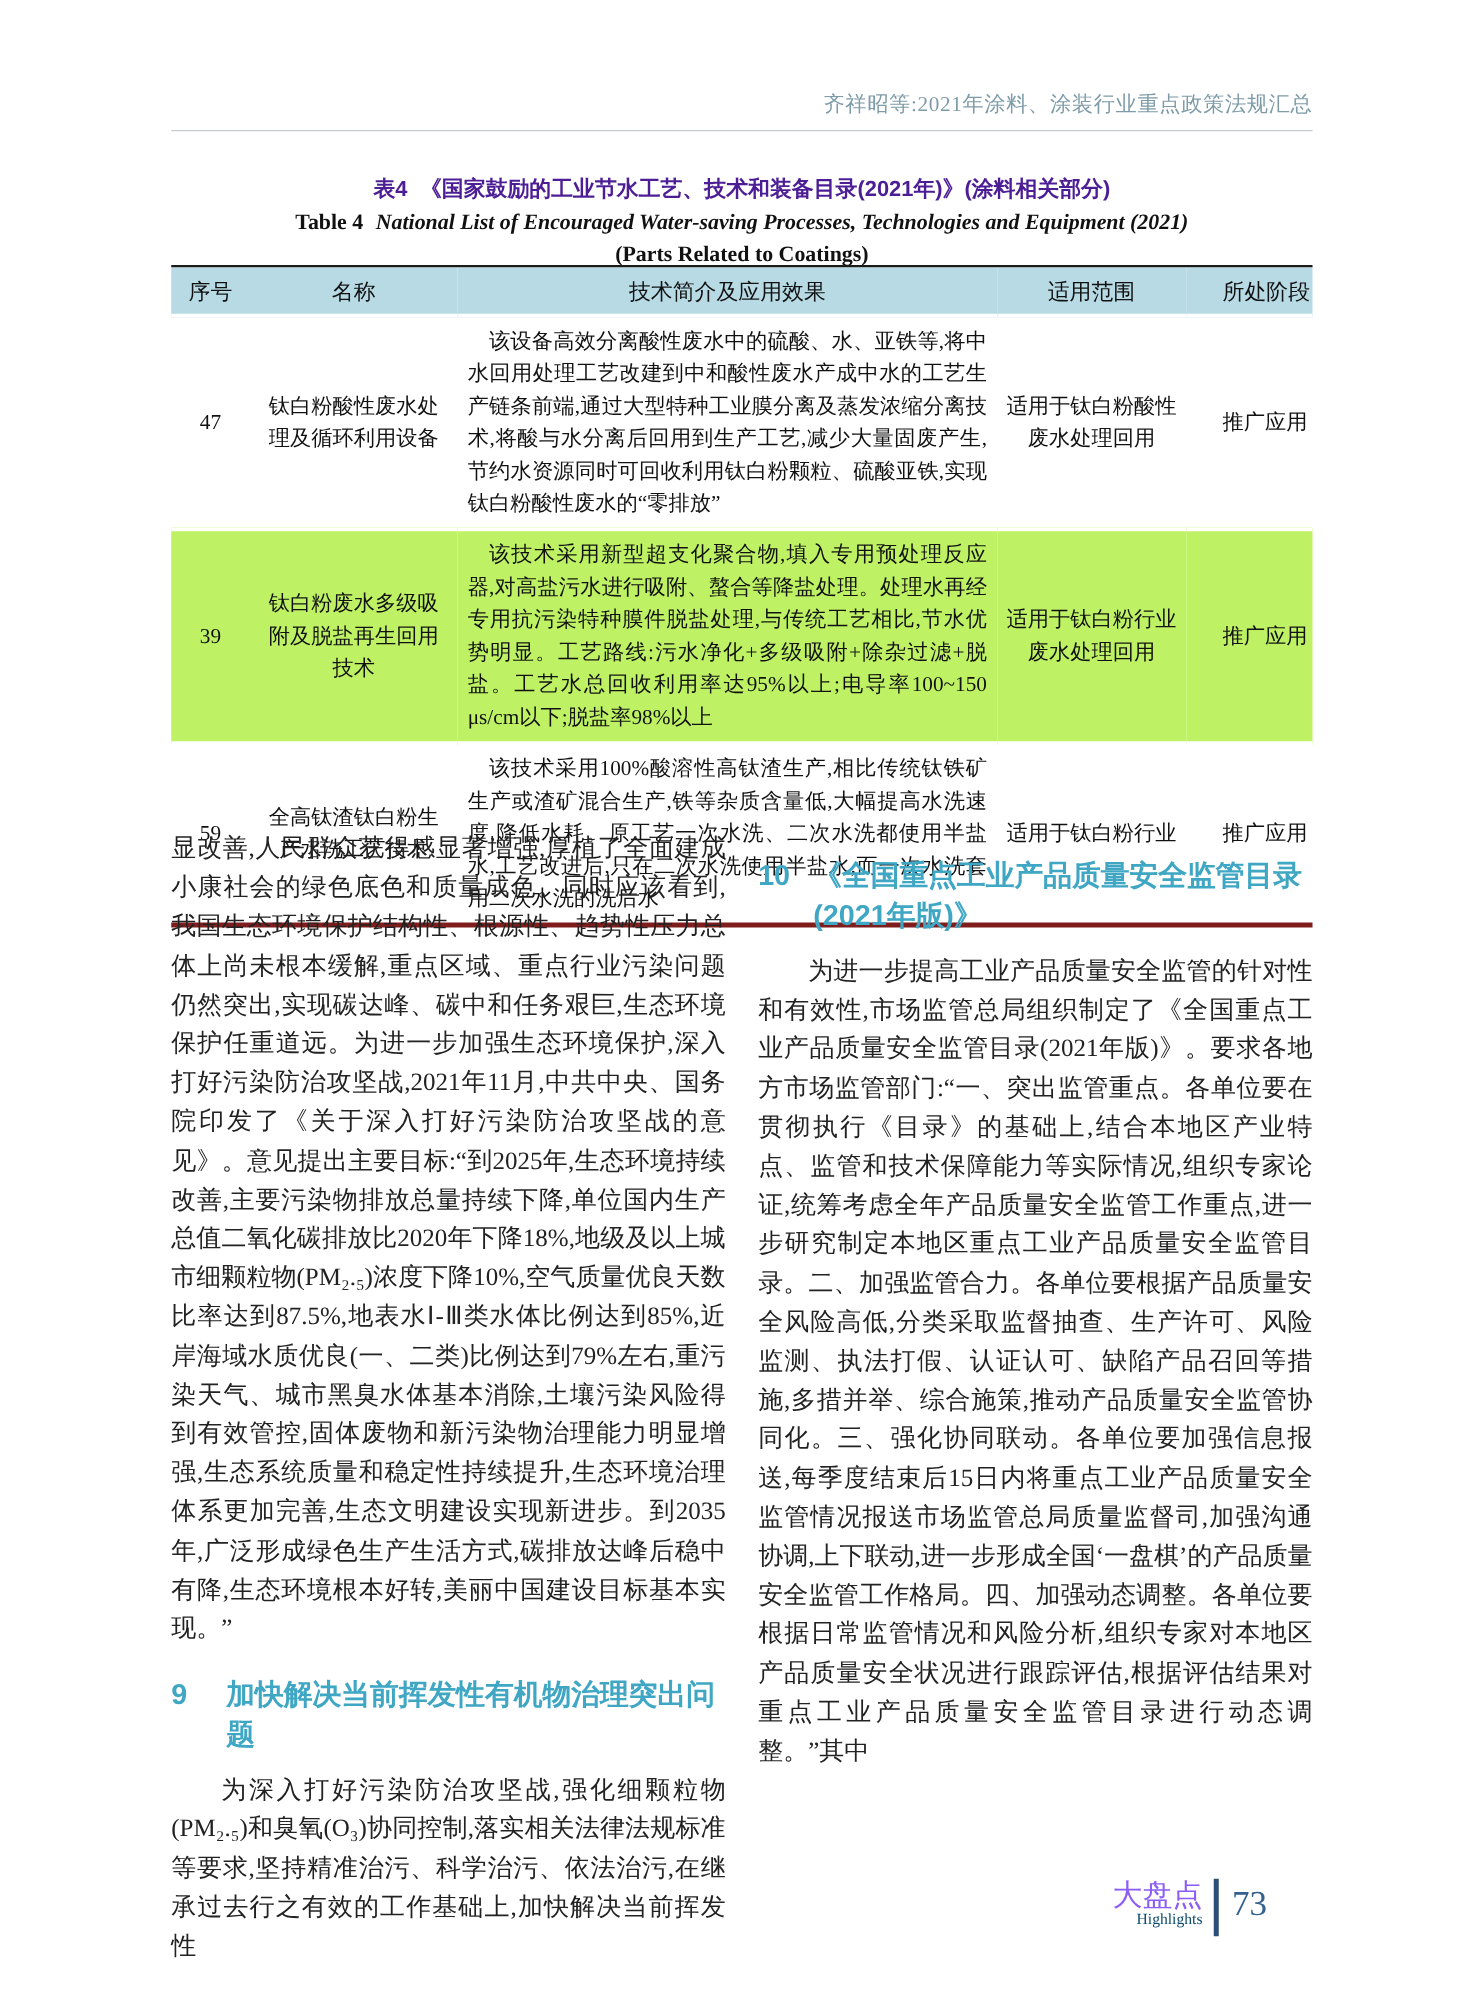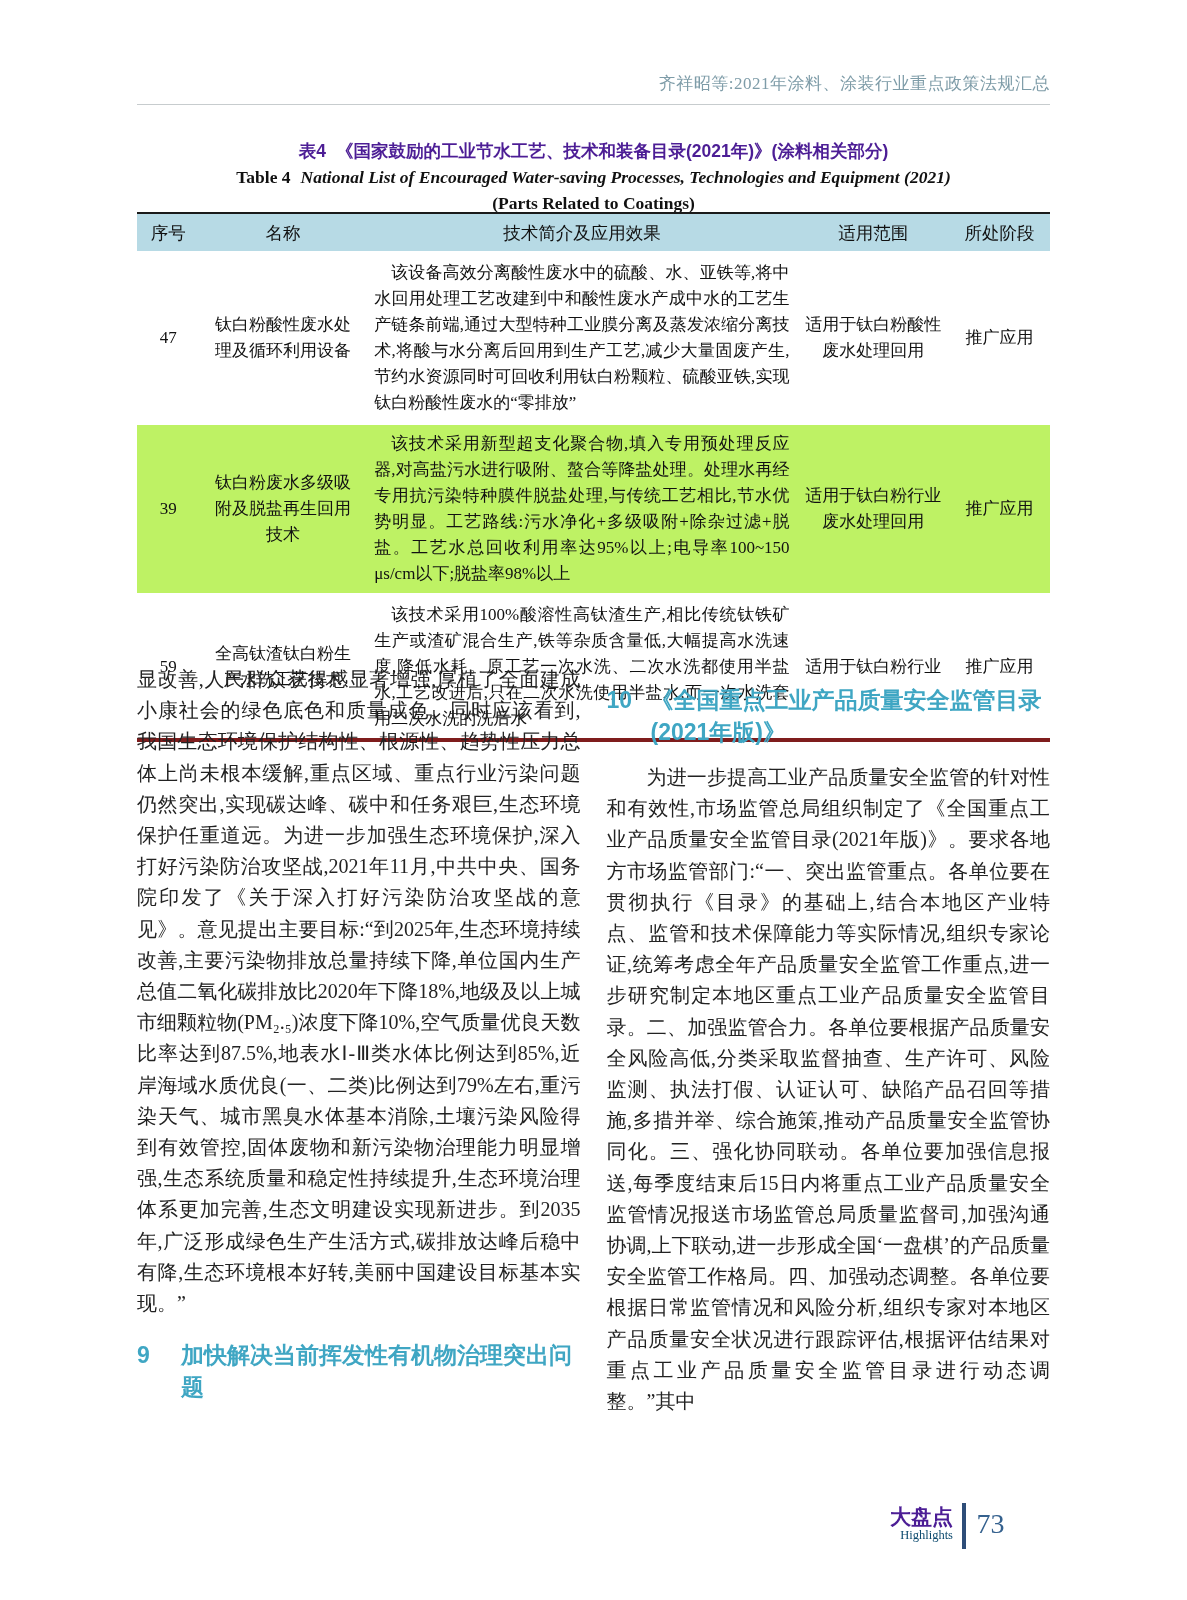--- a/index.html
+++ b/index.html
@@ -32,21 +32,21 @@
   }
   .policy-table th{
     background:#b7dae5;font-weight:normal;font-size:17.5px;
     padding:7px 2px 6px 2px;border-bottom:3px solid #ffffff;
   }
   .policy-table td{vertical-align:middle;padding:6px 4px;line-height:26px;}
   .col-no{width:58px;text-align:center;}
   .col-name{width:158px;text-align:center;}
   .col-desc{width:447px;}
   .col-scope{width:150px;text-align:center;}
-  .col-stage{width:100px;text-align:center;}
+  .col-stage{width:100px;text-align:right;}
   td.col-desc{text-align:justify;text-indent:1em;padding-left:8px;padding-right:8px;}
   td.col-name{padding-left:10px;padding-right:10px;}
   td.col-scope{padding-left:6px;padding-right:6px;}
   tr.row-blue td{background:#bef264;border-top:3px solid #ffffff;border-bottom:3px solid #ffffff;}
   
   .columns{
     position:absolute;top:664px;left:137px;width:913px;
     display:flex;gap:26px;
   }
   .col{flex:1;font-size:20px;line-height:31.2px;text-align:justify;color:#222;}
@@ -58,21 +58,21 @@
     color:#3fa6c3;font-size:23px;line-height:32px;text-align:left;
   }
   .sec-num{flex:0 0 44px;}
   .sec-title{flex:1;}
   
   .footer{
     position:absolute;top:1503px;left:890px;width:170px;
     display:flex;align-items:flex-start;
   }
   .brand{text-align:right;margin-right:9px;margin-top:2px;}
-  .brand-zh{font-family:"Liberation Sans",sans-serif;font-weight:bold;font-size:21px;line-height:23px;color:#4c1d95;}
+  .brand-zh{font-family:"Liberation Sans",sans-serif;font-weight:normal;font-size:24px;line-height:23px;color:#8b5cf6;}
   .brand-en{font-size:12.5px;line-height:14px;color:#0c4a6e;}
   .foot-bar{width:3.5px;height:46px;background:#2e4d78;margin-right:11px;}
   .page-num{font-size:28px;line-height:34px;color:#35618e;margin-top:4px;}
 </style>
 </head>
 <body>
 
 <div class="page">
 
   <div class="running-head">齐祥昭等:2021年涂料、涂装行业重点政策法规汇总</div>
@@ -123,20 +123,21 @@
     </tbody>
   </table>
 
   <div class="columns">
     <div class="col">
       <p class="para">显改善,人民群众获得感显著增强,厚植了全面建成小康社会的绿色底色和质量成色。同时应该看到,我国生态环境保护结构性、根源性、趋势性压力总体上尚未根本缓解,重点区域、重点行业污染问题仍然突出,实现碳达峰、碳中和任务艰巨,生态环境保护任重道远。为进一步加强生态环境保护,深入打好污染防治攻坚战,2021年11月,中共中央、国务院印发了《关于深入打好污染防治攻坚战的意见》。意见提出主要目标:“到2025年,生态环境持续改善,主要污染物排放总量持续下降,单位国内生产总值二氧化碳排放比2020年下降18%,地级及以上城市细颗粒物(PM₂.₅)浓度下降10%,空气质量优良天数比率达到87.5%,地表水Ⅰ-Ⅲ类水体比例达到85%,近岸海域水质优良(一、二类)比例达到79%左右,重污染天气、城市黑臭水体基本消除,土壤污染风险得到有效管控,固体废物和新污染物治理能力明显增强,生态系统质量和稳定性持续提升,生态环境治理体系更加完善,生态文明建设实现新进步。到2035年,广泛形成绿色生产生活方式,碳排放达峰后稳中有降,生态环境根本好转,美丽中国建设目标基本实现。”</p>
       <div class="sec-heading">
         <span class="sec-num">9</span>
         <span class="sec-title">加快解决当前挥发性有机物治理突出问题</span>
       </div>
+      <p class="para indent">为深入打好污染防治攻坚战,强化细颗粒物(PM₂.₅)和臭氧(O₃)协同控制,落实相关法律法规标准等要求,坚持精准治污、科学治污、依法治污,在继承过去行之有效的工作基础上,加快解决当前挥发性</p>
     </div>
     <div class="col">
       <div class="sec-heading">
         <span class="sec-num">10</span>
         <span class="sec-title">《全国重点工业产品质量安全监管目录(2021年版)》</span>
       </div>
       <p class="para indent">为进一步提高工业产品质量安全监管的针对性和有效性,市场监管总局组织制定了《全国重点工业产品质量安全监管目录(2021年版)》。要求各地方市场监管部门:“一、突出监管重点。各单位要在贯彻执行《目录》的基础上,结合本地区产业特点、监管和技术保障能力等实际情况,组织专家论证,统筹考虑全年产品质量安全监管工作重点,进一步研究制定本地区重点工业产品质量安全监管目录。二、加强监管合力。各单位要根据产品质量安全风险高低,分类采取监督抽查、生产许可、风险监测、执法打假、认证认可、缺陷产品召回等措施,多措并举、综合施策,推动产品质量安全监管协同化。三、强化协同联动。各单位要加强信息报送,每季度结束后15日内将重点工业产品质量安全监管情况报送市场监管总局质量监督司,加强沟通协调,上下联动,进一步形成全国‘一盘棋’的产品质量安全监管工作格局。四、加强动态调整。各单位要根据日常监管情况和风险分析,组织专家对本地区产品质量安全状况进行跟踪评估,根据评估结果对重点工业产品质量安全监管目录进行动态调整。”其中</p>
     </div>
   </div>
 

